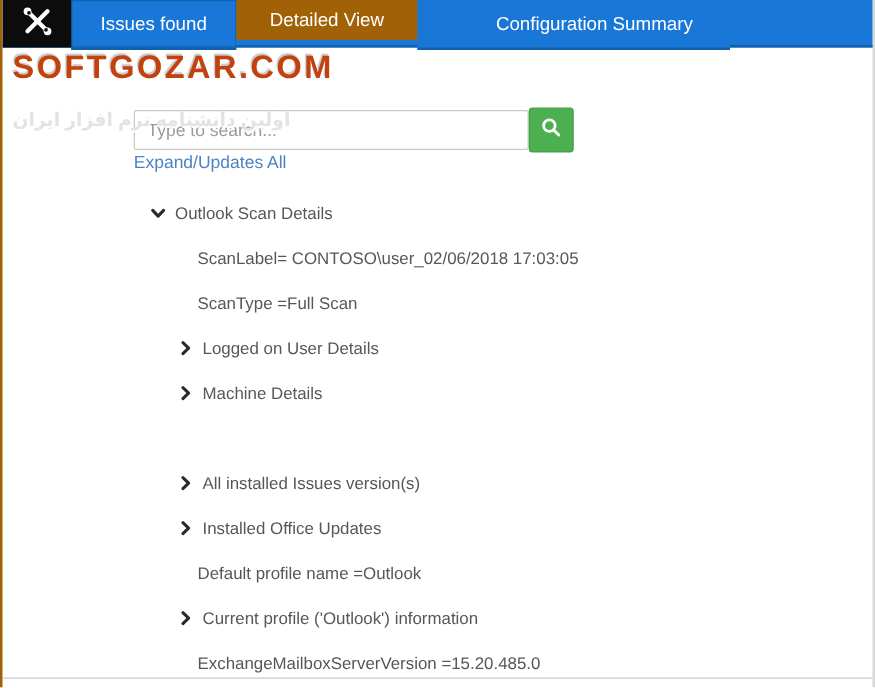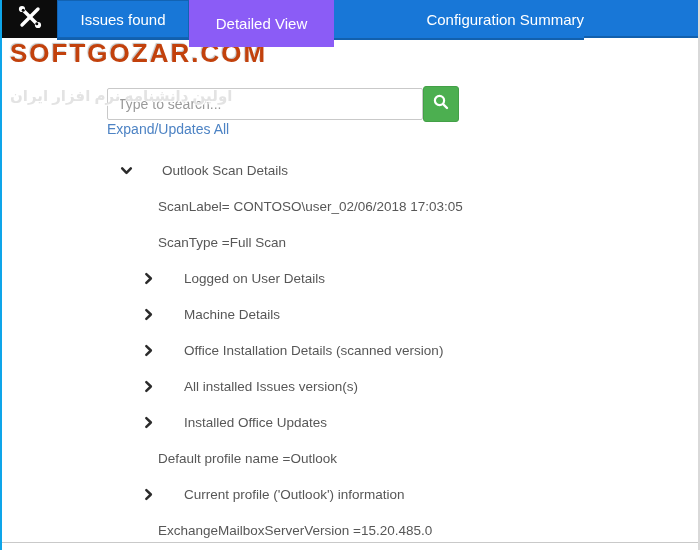--- a/index.html
+++ b/index.html
@@ -1,42 +1,42 @@
 <!DOCTYPE html>
 <html><head>
 <meta charset="utf-8">
 <style>
   * { margin:0; padding:0; box-sizing:border-box; }
   html,body { background:#fff; }
   body { font-family:"Liberation Sans","DejaVu Sans",sans-serif; }
 
   .window {
     position:relative; width:700px; height:550px; background:#fff;
-    border-left:2px solid #0ea5e9; border-right:2px solid #d9d9d9;
+    border-left:2px solid #a16207; border-right:2px solid #d9d9d9;
     overflow:hidden;
   }
 
   
   .tabbar { position:absolute; top:0; left:0; width:700px; height:40px; }
   .tabbar-fill {
     position:absolute; top:0; left:0; width:700px; height:38px;
     background:#1877d7; border-bottom:2px solid #1260ad;
   }
   .app-icon-box {
     position:absolute; top:0; left:0; width:55px; height:38px;
     background:#0c0c0c; display:flex; align-items:center; justify-content:center;
     z-index:3; cursor:pointer;
   }
   .tab {
     position:absolute; top:0; height:38px; display:flex; align-items:center;
     justify-content:center; color:#fff; font-size:15px; cursor:pointer; z-index:2;
   }
   .tab-issues { left:55px; width:132px; background:#1877d7; box-shadow:inset 0 0 0 1px #1263b3; border-bottom:2px solid #1260ad; height:40px; }
-  .tab-detailed { left:187px; width:145px; background:#8b5cf6; height:47px; }
-  .tab-config { left:332px; width:250px; background:#1877d7; justify-content:flex-end; padding-left:33px; border-bottom:2px solid #1260ad; height:40px; }
+  .tab-detailed { left:187px; width:145px; background:#a16207; height:32px; }
+  .tab-config { left:332px; width:250px; background:#1877d7; justify-content:center; padding-left:33px; border-bottom:2px solid #1260ad; height:40px; }
 
   
   .watermark { position:absolute; top:38px; left:8px; z-index:1; pointer-events:none; }
   .wm-title {
     font-size:26px; font-weight:bold; letter-spacing:2px; color:#c2410c;
     text-shadow:1px 1px 0 #ffffff, -1px -1px 1px #c4c4c4;
   }
   .wm-sub {
     font-size:15px; font-weight:bold; color:#e3e3e3; margin-top:18px;
     text-shadow:1px 1px 0 #ffffff; direction:rtl; text-align:left;
@@ -56,21 +56,21 @@
     display:flex; align-items:center; justify-content:center; cursor:pointer;
   }
   .expand-link {
     position:absolute; top:121px; left:105px; font-size:14px; color:#4d83c4;
     cursor:pointer; text-decoration:none;
   }
 
   
   .tree-row {
     position:absolute; height:36px; display:flex; align-items:center;
-    font-size:13.5px; color:#575757; white-space:nowrap;gap:22px;
+    font-size:13.5px; color:#575757; white-space:nowrap;
   }
   .tree-row .chev { display:flex; align-items:center; margin-right:7px; cursor:pointer; }
   .lvl0 { left:118px; }
   .lvl1 { left:140px; }
   .leaf { left:156px;justify-content:center; }
 
   
   .bottom-line { position:absolute; top:542px; left:0; width:700px; height:1px; background:#c9c9c9; }
 </style>
 </head>
@@ -153,28 +153,20 @@
 
   <div class="tree-row lvl1" style="top:260px">
     <span class="chev">
       <svg width="13" height="13" viewBox="0 0 12 12">
           <polyline points="4,2 8.2,6 4,10" fill="none" stroke="#2b2b2b" stroke-width="2.3" stroke-linecap="round" stroke-linejoin="round"></polyline>
         </svg>
     </span>
     <span>Logged on User Details</span>
   </div>
 
-  <div class="tree-row lvl1" style="top:332px">
-    <span class="chev">
-      <svg width="13" height="13" viewBox="0 0 12 12">
-          <polyline points="4,2 8.2,6 4,10" fill="none" stroke="#2b2b2b" stroke-width="2.3" stroke-linecap="round" stroke-linejoin="round"></polyline>
-        </svg>
-    </span>
-    <span>Office Installation Details (scanned version)</span>
-  </div>
 
   <div class="tree-row lvl1" style="top:368px">
     <span class="chev">
       <svg width="13" height="13" viewBox="0 0 12 12">
           <polyline points="4,2 8.2,6 4,10" fill="none" stroke="#2b2b2b" stroke-width="2.3" stroke-linecap="round" stroke-linejoin="round"></polyline>
         </svg>
     </span>
     <span>All installed Issues version(s)</span>
   </div>
 

